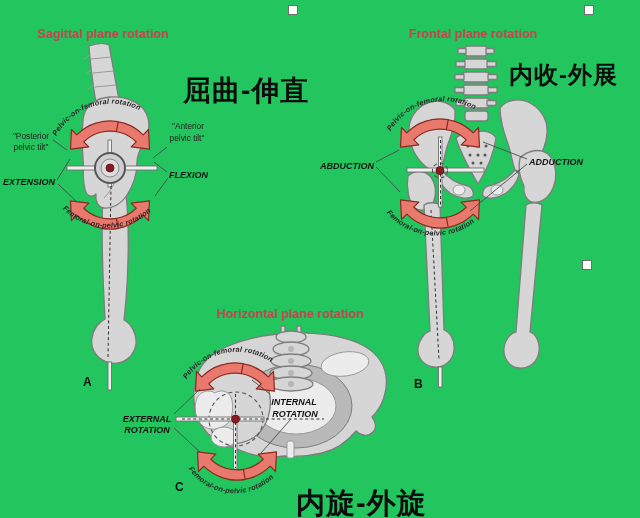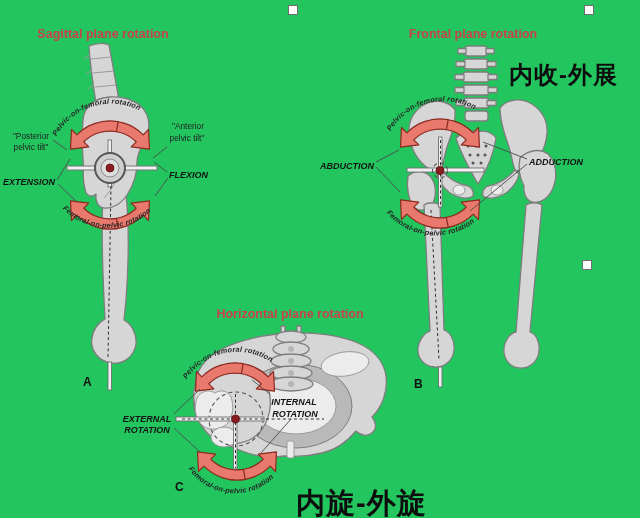--- a/index.html
+++ b/index.html
@@ -228,20 +228,21 @@
       </g>
 
       <text class="lbl" x="147" y="422" text-anchor="middle">EXTERNAL</text>
       <text class="lbl" x="147" y="433" text-anchor="middle">ROTATION</text>
       <text class="lbl" x="294" y="405" text-anchor="middle">INTERNAL</text>
       <text class="lbl" x="295" y="417" text-anchor="middle">ROTATION</text>
       <text class="ltr" x="175" y="491">C</text>
     </g>
   </svg>
 
+  <div class="cn" id="cn-a">屈曲-伸直</div>
   <div class="cn" id="cn-b">内收-外展</div>
   <div class="cn" id="cn-c">内旋-外旋</div>
 
   <div class="sq" id="sq1"></div>
   <div class="sq" id="sq2"></div>
   <div class="sq" id="sq3"></div>
 
 </div>
 
 </body></html>

